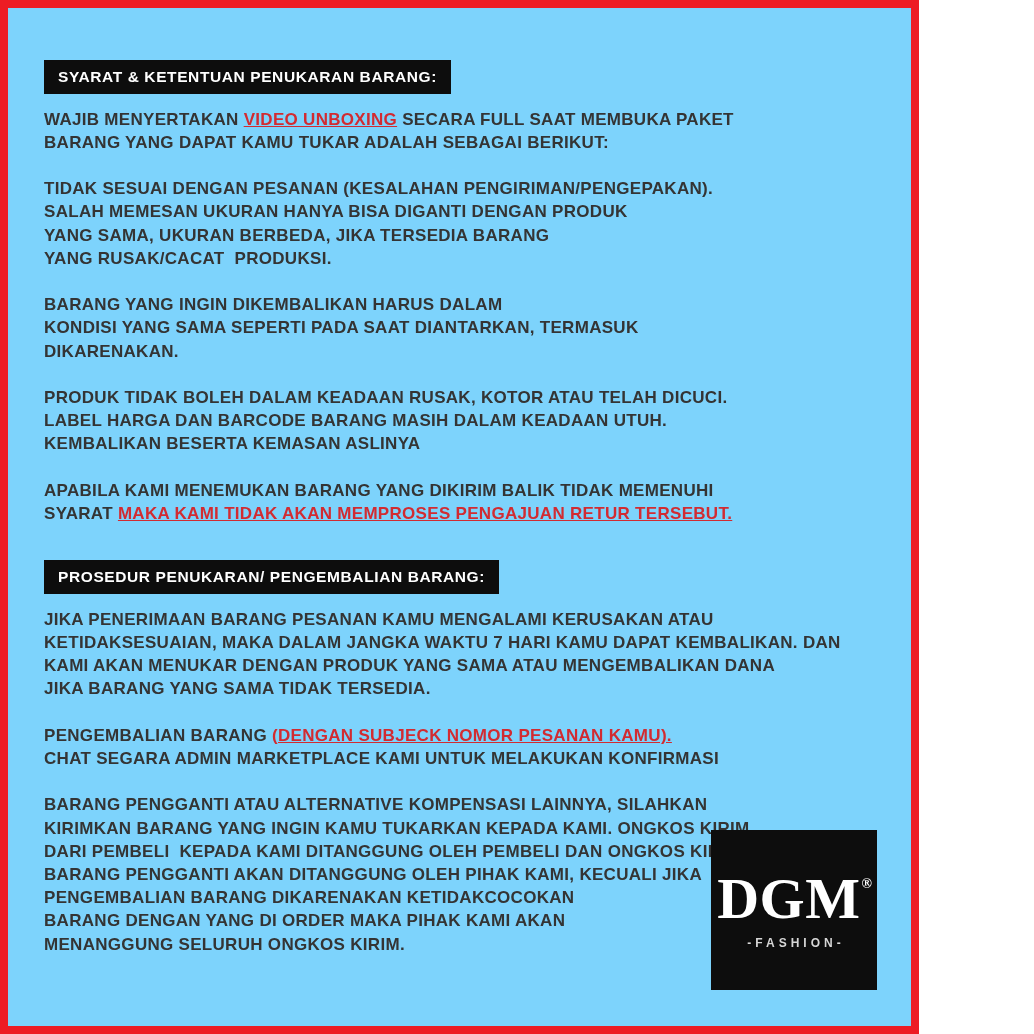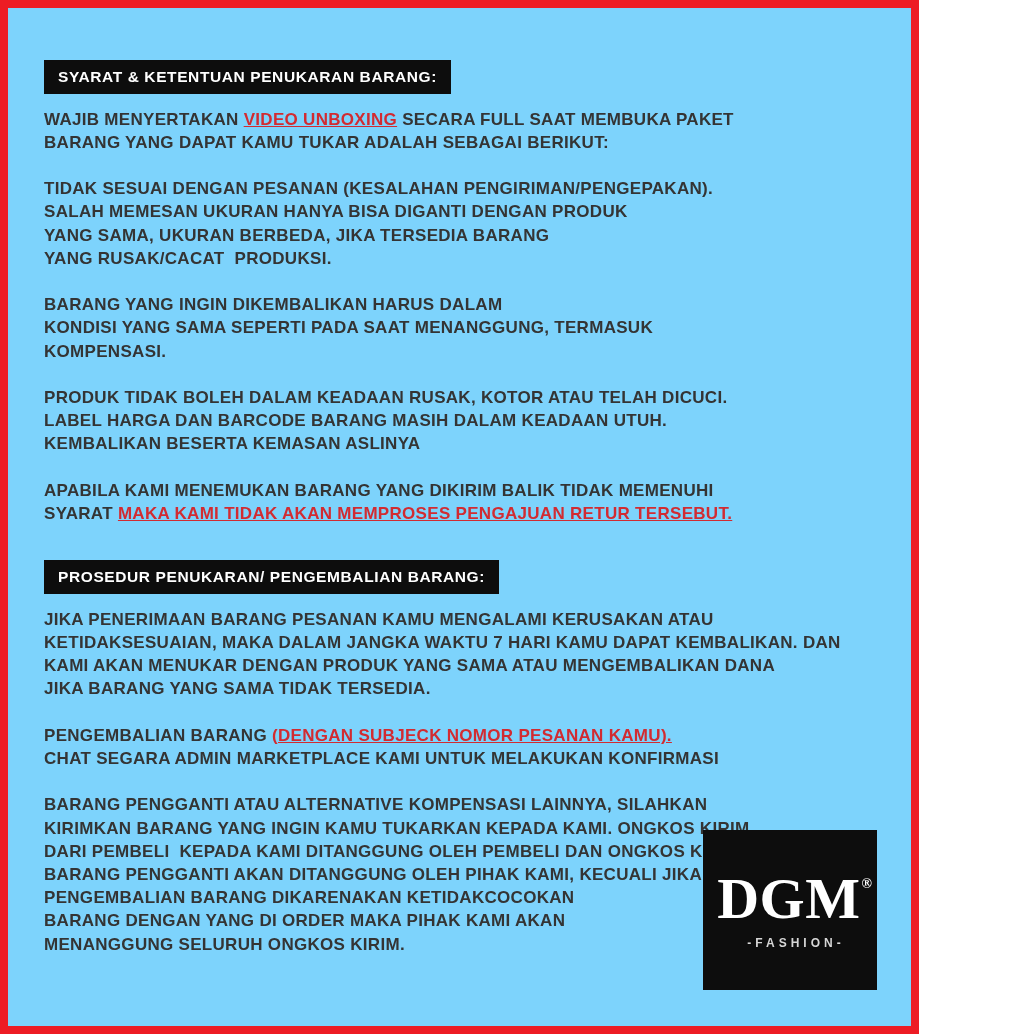--- a/index.html
+++ b/index.html
@@ -63,21 +63,20 @@
     right: 42px;
     bottom: 44px;
     width: 166px;
     height: 160px;
     background: var(--bar-bg, #0d0d0d);
     display: flex;
     flex-direction: column;
     align-items: center;
     justify-content: center;
     z-index: 6;
-    padding-left: 8px;
   }
   .logo-name {
     font-family: "Liberation Serif", "DejaVu Serif", serif;
     font-weight: 700;
     font-size: 58px;
     line-height: 1;
     color: #ffffff;
     letter-spacing: 0.5px;
     position: relative;
     white-space: nowrap;
@@ -121,22 +120,22 @@
 
     <div class="para">
       <div class="line">TIDAK SESUAI DENGAN PESANAN (KESALAHAN PENGIRIMAN/PENGEPAKAN).</div>
       <div class="line">SALAH MEMESAN UKURAN HANYA BISA DIGANTI DENGAN PRODUK</div>
       <div class="line">YANG SAMA, UKURAN BERBEDA, JIKA TERSEDIA BARANG</div>
       <div class="line">YANG RUSAK/CACAT  PRODUKSI.</div>
     </div>
 
     <div class="para">
       <div class="line">BARANG YANG INGIN DIKEMBALIKAN HARUS DALAM</div>
-      <div class="line">KONDISI YANG SAMA SEPERTI PADA SAAT MENANGGUNG, TERMASUK</div>
-      <div class="line">KOMPENSASI.</div>
+      <div class="line">KONDISI YANG SAMA SEPERTI PADA SAAT DIANTARKAN, TERMASUK</div>
+      <div class="line">DIKARENAKAN.</div>
     </div>
 
     <div class="para">
       <div class="line">PRODUK TIDAK BOLEH DALAM KEADAAN RUSAK, KOTOR ATAU TELAH DICUCI.</div>
       <div class="line">LABEL HARGA DAN BARCODE BARANG MASIH DALAM KEADAAN UTUH.</div>
       <div class="line">KEMBALIKAN BESERTA KEMASAN ASLINYA</div>
     </div>
 
     <div class="para">
       <div class="line">APABILA KAMI MENEMUKAN BARANG YANG DIKIRIM BALIK TIDAK MEMENUHI</div>

